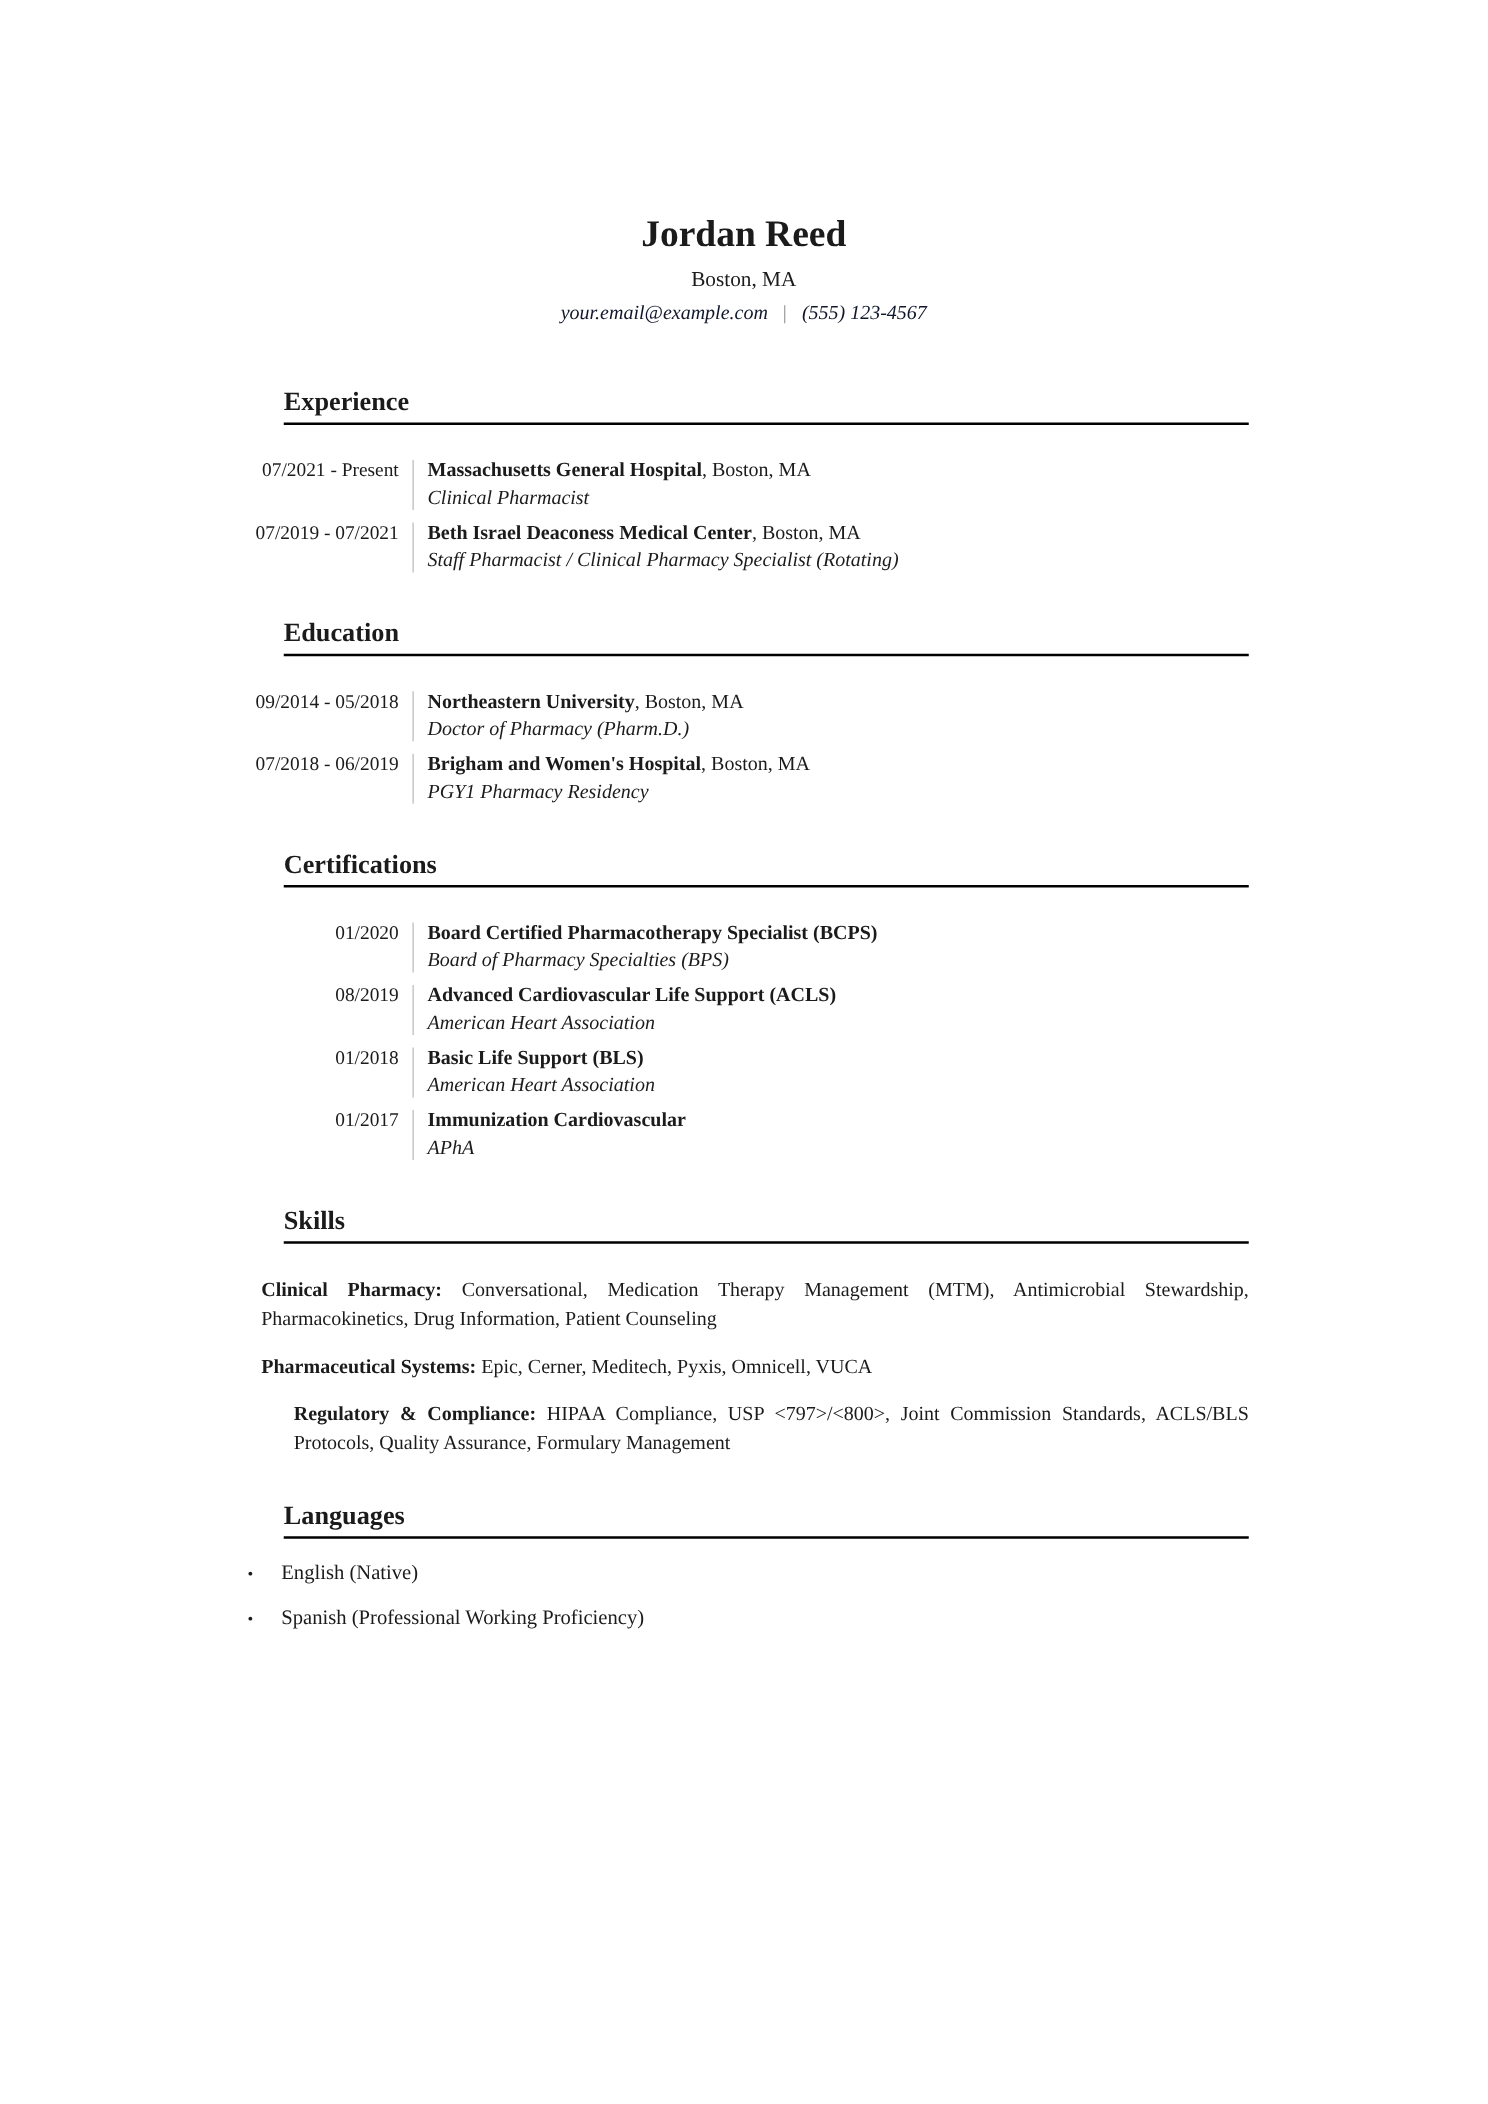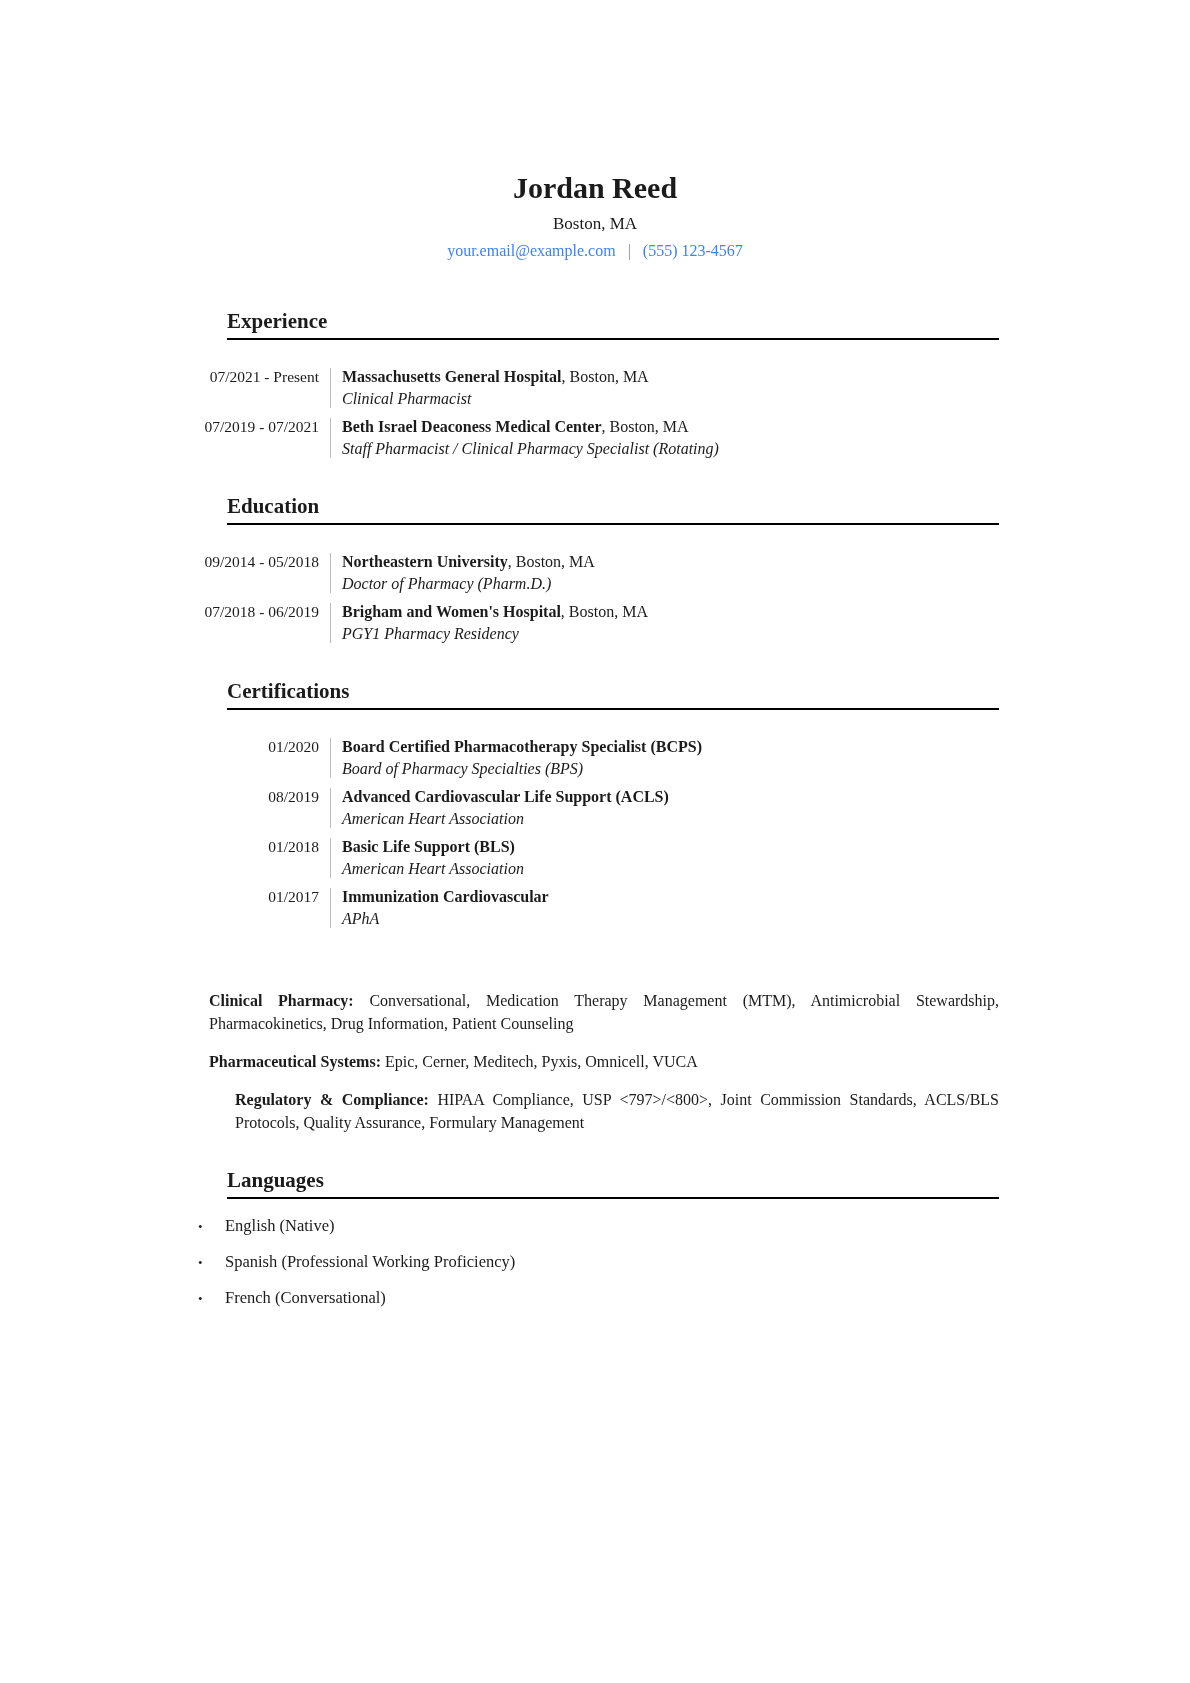--- a/index.html
+++ b/index.html
@@ -5,21 +5,21 @@
   html,body{margin:0;padding:0;}
   body{background:#ffffff;font-family:"Liberation Serif","DejaVu Serif",serif;color:#1b1b1b;}
   .page{position:relative;width:1190px;height:1311px;background:#ffffff;overflow:hidden;border-radius:22px;}
   .content{width:808px;margin:0 auto;padding-top:170px;}
 
   
   .hdr{text-align:center;}
   .hdr-name{font-size:30px;font-weight:bold;line-height:36px;}
   .hdr-loc{font-size:17px;line-height:21px;margin-top:7px;}
   .hdr-contact{font-size:16px;line-height:20px;margin-top:7px;}
-  .hdr-contact a{color:#3b82f6;text-decoration:none;cursor:pointer;}
+  .hdr-contact a{color:#0f172a;text-decoration:none;cursor:pointer;font-style:italic;}
   .contact-sep{color:#8a8a8a;margin:0 12px;}
 
   
   .section{margin-top:33px;}
   .section.first{margin-top:47px;}
   .sec-title{font-size:21px;font-weight:bold;line-height:26px;padding-bottom:4px;border-bottom:2px solid #000000;margin-left:36px;}
   .sec-body{padding-top:26px;}
 
   
   .entry{display:grid;grid-template-columns:128px 23px 1fr;margin-bottom:6px;}
@@ -132,20 +132,21 @@
           <div class="entry-divider"></div>
           <div class="entry-main">
             <div><span class="entry-org">Immunization Cardiovascular</span></div>
             <div class="entry-role">APhA</div>
           </div>
         </div>
       </div>
     </div>
 
     <div class="section">
+      <div class="sec-title">Skills</div>
       <div class="sec-body">
         <p class="skill"><b>Clinical Pharmacy:</b> <span>Conversational, Medication Therapy Management (MTM), Antimicrobial Stewardship, Pharmacokinetics, Drug Information, Patient Counseling</span></p>
         <p class="skill"><b>Pharmaceutical Systems:</b> <span>Epic, Cerner, Meditech, Pyxis, Omnicell, VUCA</span></p>
         <p class="skill"><b>Regulatory &amp; Compliance:</b> <span>HIPAA Compliance, USP &lt;797&gt;/&lt;800&gt;, Joint Commission Standards, ACLS/BLS Protocols, Quality Assurance, Formulary Management</span></p>
       </div>
     </div>
 
     <div class="section">
       <div class="sec-title">Languages</div>
       <div class="lang-list">

